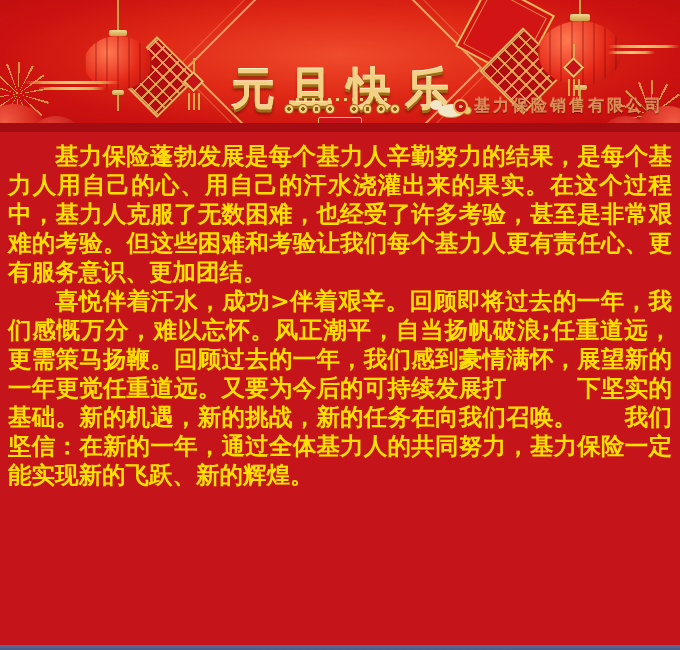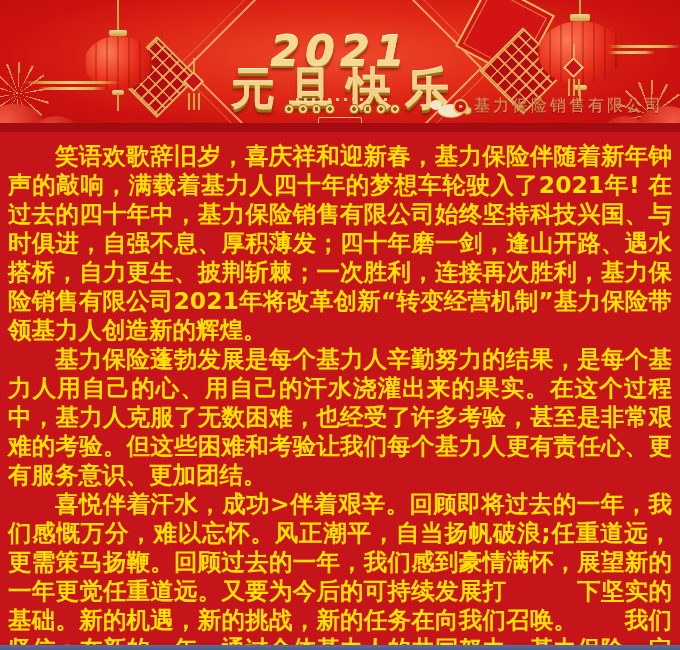--- a/index.html
+++ b/index.html
@@ -139,21 +139,21 @@
   .ox { position: absolute; left: 428px; top: 98px; width: 44px; height: 22px; }
   .ox .body { position: absolute; left: 10px; top: 6px; width: 26px; height: 13px; border-radius: 50%; background: #f2e6c8; box-shadow: 0 1px 0 #caa24a; }
   .ox .head { position: absolute; left: 2px; top: 2px; width: 12px; height: 10px; border-radius: 50%; background: #f2e6c8; }
   .ox .coin { position: absolute; right: 0; top: 8px; width: 9px; height: 9px; border-radius: 50%; background: #e9c878; border: 1px solid #a3721a; }
   .company { position: absolute; right: 16px; top: 96px; display: flex; align-items: center; gap: 6px; }
   .company .logo {
     width: 15px; height: 15px; border-radius: 50%; border: 2px solid #e8b85c;
     background: radial-gradient(circle, #e8b85c 0 2px, #c8131a 2px 100%);
   }
   .company .name {
-    font-size: 16px; font-weight: normal; letter-spacing: 3px; color: #dc9055;
+    font-size: 16px; font-weight: bold; letter-spacing: 3px; color: #dc9055;
     text-shadow: 0 1px 1px rgba(60,0,0,.55), 0 -1px 0 rgba(255,220,160,.35);
   }
 
   
   .dedication {
     position: absolute; top: 1px; left: 0; right: 0; z-index: 6; text-align: center;
     font-family: "DejaVu Serif", serif; font-style: italic; font-weight: bold;
     color: #c6973e; text-shadow: 0 1px 1px rgba(80,0,0,.5);
   }
   .dedication .line { font-size: 14px; line-height: 15px; letter-spacing: 2px; white-space: nowrap; }
@@ -232,21 +232,20 @@
     <div class="flower flower-left">
         <i></i>
         <i></i>
         <i></i>
       </div>
     <div class="flower flower-right">
         <i></i>
         <i></i>
       </div>
 
-    <div class="year-title">2021</div>
     <div class="greeting-title">元旦快乐</div>
 
     <div class="tiny-marks"></div>
     <div class="coins">
       <span class="coin"></span>
       <span class="coin"></span>
       <span class="coin"></span>
       <span class="coin"></span>
       <span class="gap"></span>
       <span class="coin"></span>
@@ -266,20 +265,19 @@
       <span class="name">基力保险销售有限公司</span>
     </div>
 
     <div class="banner-bottom-strip"></div>
   </div>
 
   <div class="dedication">
   </div>
 
   <div class="content">
-    <p>笑语欢歌辞旧岁，喜庆祥和迎新春，基力保险伴随着新年钟声的敲响，满载着基力人四十年的梦想车轮驶入了2021年! 在过去的四十年中，基力保险销售有限公司始终坚持科技兴国、与时俱进，自强不息、厚积薄发；四十年磨一剑，逢山开路、遇水搭桥，自力更生、披荆斩棘；一次胜利，连接再次胜利，基力保险销售有限公司2021年将改革创新“转变经营机制”基力保险带领基力人创造新的辉煌。</p>
     <p>基力保险蓬勃发展是每个基力人辛勤努力的结果，是每个基力人用自己的心、用自己的汗水浇灌出来的果实。在这个过程中，基力人克服了无数困难，也经受了许多考验，甚至是非常艰难的考验。但这些困难和考验让我们每个基力人更有责任心、更有服务意识、更加团结。</p>
     <p>喜悦伴着汗水，成功&gt;伴着艰辛。回顾即将过去的一年，我们感慨万分，难以忘怀。风正潮平，自当扬帆破浪;任重道远，更需策马扬鞭。回顾过去的一年，我们感到豪情满怀，展望新的一年更觉任重道远。又要为今后的可持续发展打　　　下坚实的基础。新的机遇，新的挑战，新的任务在向我们召唤。　　我们坚信：在新的一年，通过全体基力人的共同努力，基力保险一定能实现新的飞跃、新的辉煌。</p>
 
   </div>
 
   <div class="bottom-bar"></div>
 </div>
 
 </body></html>

